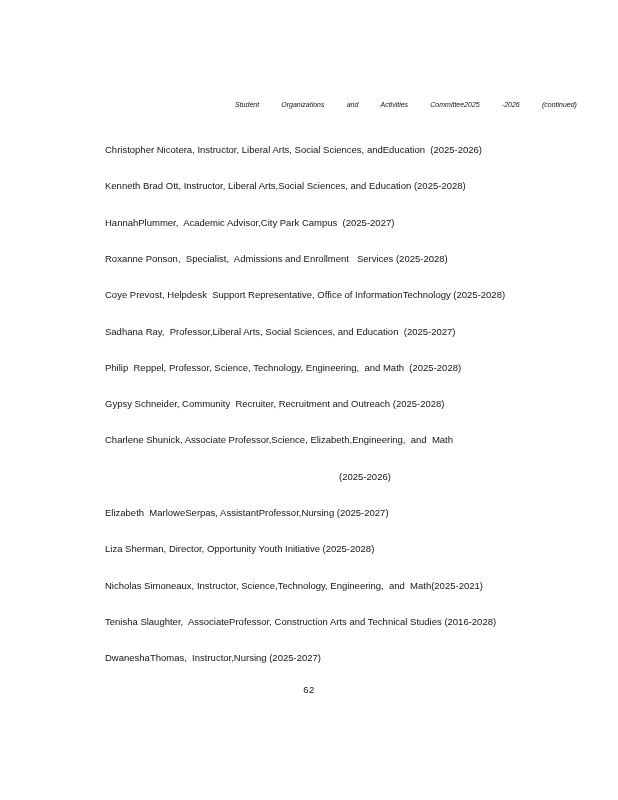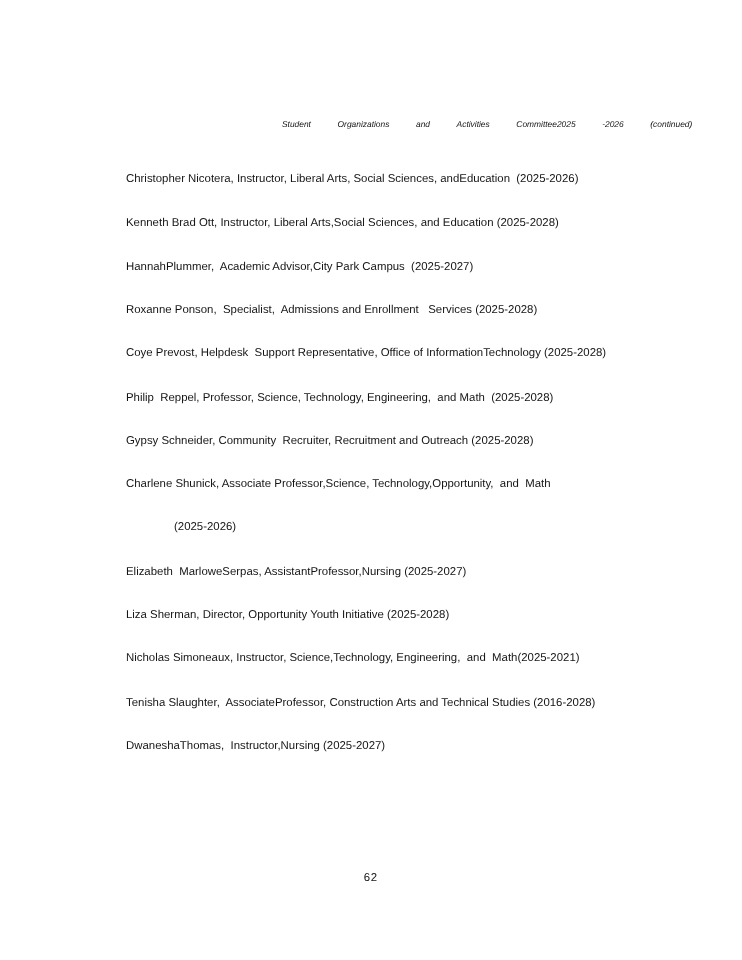--- a/index.html
+++ b/index.html
@@ -27,30 +27,29 @@
   .roster {
     position: absolute;
     left: 105px;
     top: 120px;
     width: 480px;
     font-size: 9.5px;
     line-height: 12.1px;
     white-space: pre;
   }
   .line { height: 12.1px; }
-  .line.indent { padding-left: 40px; }
+  .line.indent { padding-left: 40px; text-align: center; }
   .pagenum {
     position: absolute;
     left: 0;
     top: 684px;
     width: 618px;
     text-align: center;
     font-size: 9.5px;
     letter-spacing: 0.5px;
-    margin-top: 42px;
   }
 </style>
 </head>
 <body>
 
 <div class="page">
 
   <div class="header">
     <span>Student</span>
     <span>Organizations</span>
@@ -60,23 +59,24 @@
     <span>-2026</span>
     <span>(continued)</span>
   </div>
 
   <div class="roster">
     <div class="line">Christopher Nicotera, Instructor, Liberal Arts, Social Sciences, andEducation  (2025-2026)</div>
     <div class="line">Kenneth Brad Ott, Instructor, Liberal Arts,Social Sciences, and Education (2025-2028)</div>
     <div class="line">HannahPlummer,  Academic Advisor,City Park Campus  (2025-2027)</div>
     <div class="line">Roxanne Ponson,  Specialist,  Admissions and Enrollment   Services (2025-2028)</div>
     <div class="line">Coye Prevost, Helpdesk  Support Representative, Office of InformationTechnology (2025-2028)</div>
+    <div class="line">Sadhana Ray,  Professor,Liberal Arts, Social Sciences, and Education  (2025-2027)</div>
     <div class="line">Philip  Reppel, Professor, Science, Technology, Engineering,  and Math  (2025-2028)</div>
     <div class="line">Gypsy Schneider, Community  Recruiter, Recruitment and Outreach (2025-2028)</div>
-    <div class="line">Charlene Shunick, Associate Professor,Science, Technology,Opportunity,  and  Math</div>
+    <div class="line">Charlene Shunick, Associate Professor,Science, Elizabeth,Engineering,  and  Math</div>
     <div class="line indent">(2025-2026)</div>
     <div class="line">Elizabeth  MarloweSerpas, AssistantProfessor,Nursing (2025-2027)</div>
     <div class="line">Liza Sherman, Director, Opportunity Youth Initiative (2025-2028)</div>
     <div class="line">Nicholas Simoneaux, Instructor, Science,Technology, Engineering,  and  Math(2025-2021)</div>
     <div class="line">Tenisha Slaughter,  AssociateProfessor, Construction Arts and Technical Studies (2016-2028)</div>
     <div class="line">DwaneshaThomas,  Instructor,Nursing (2025-2027)</div>
     
     
     
     

